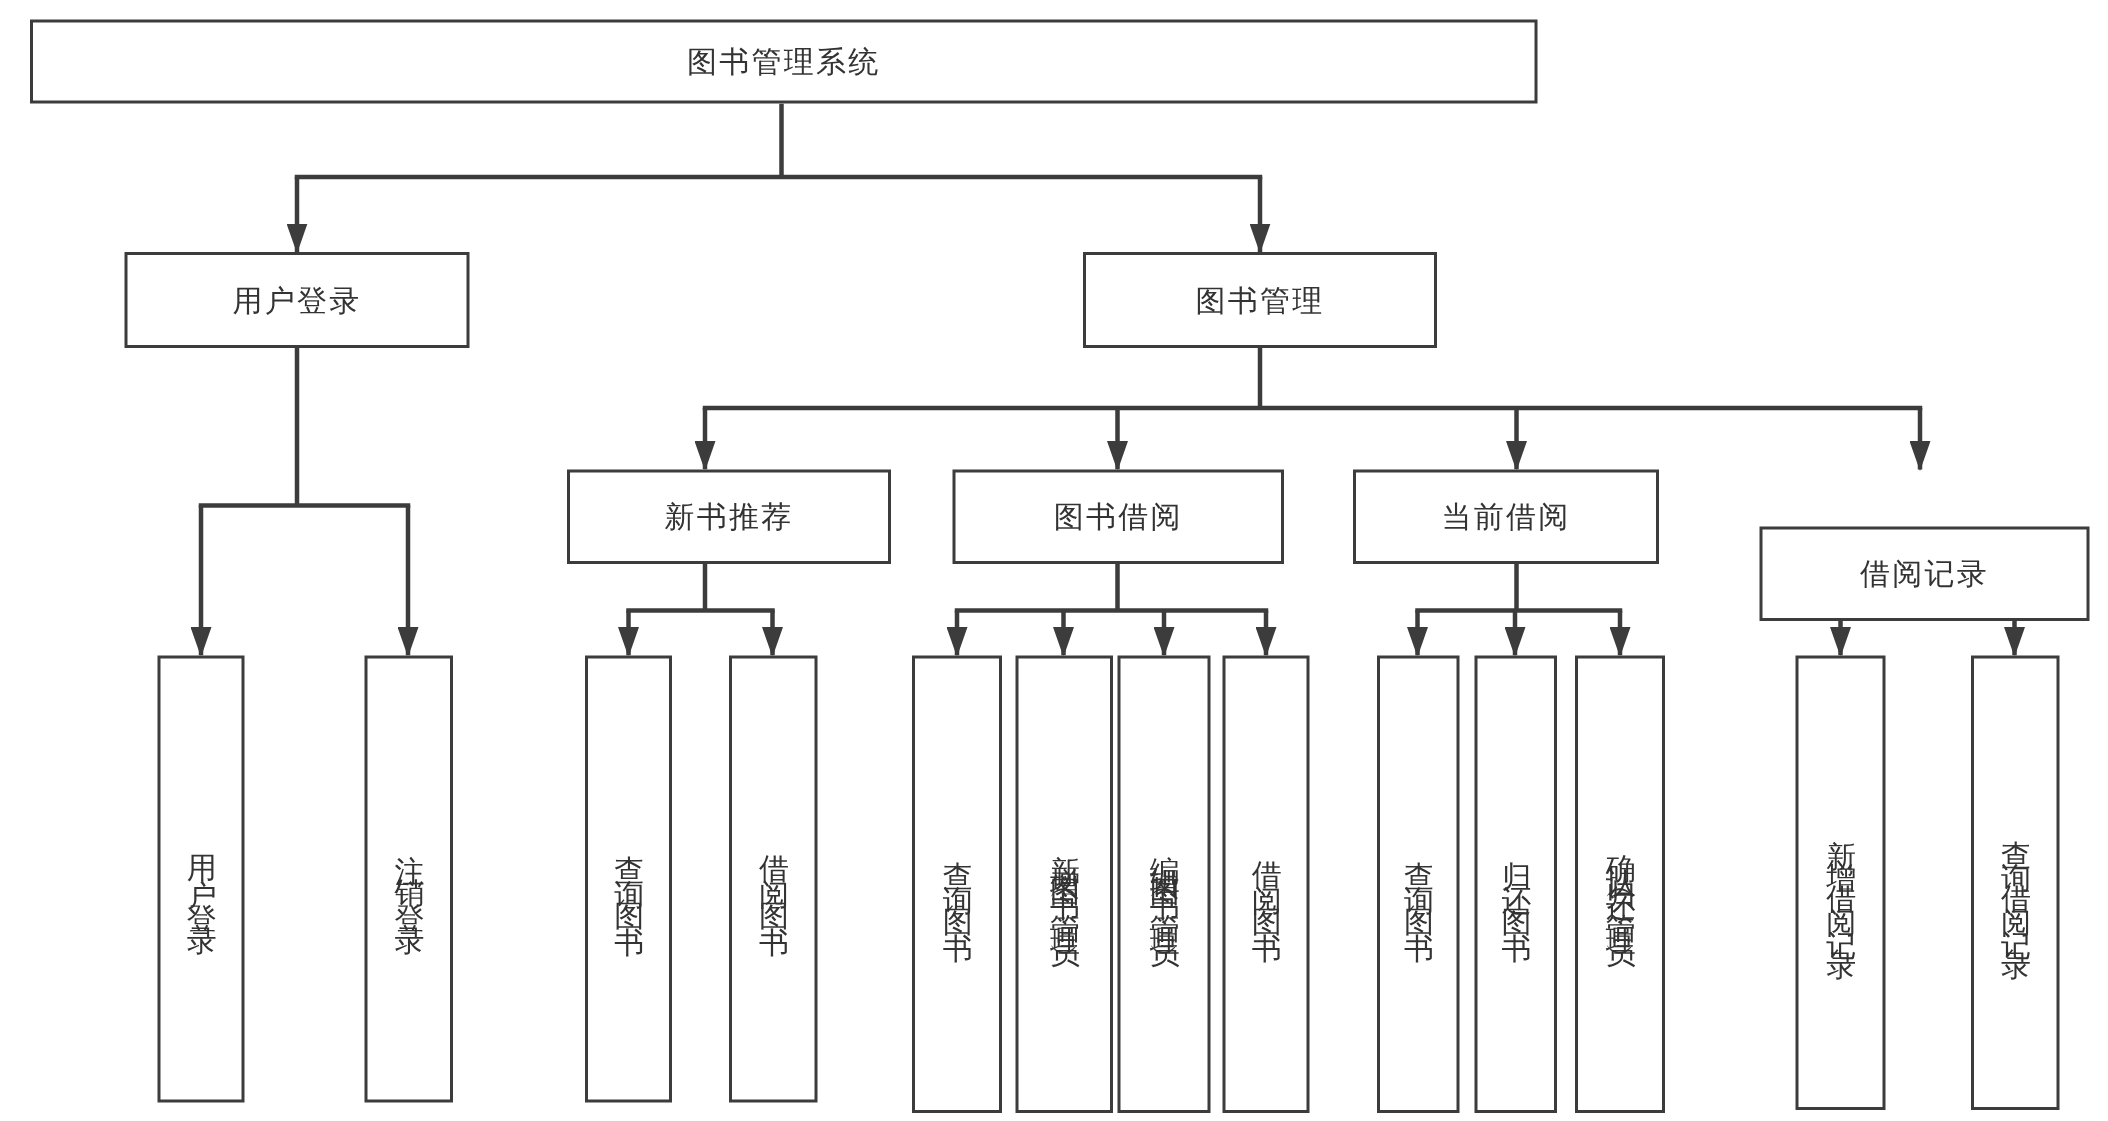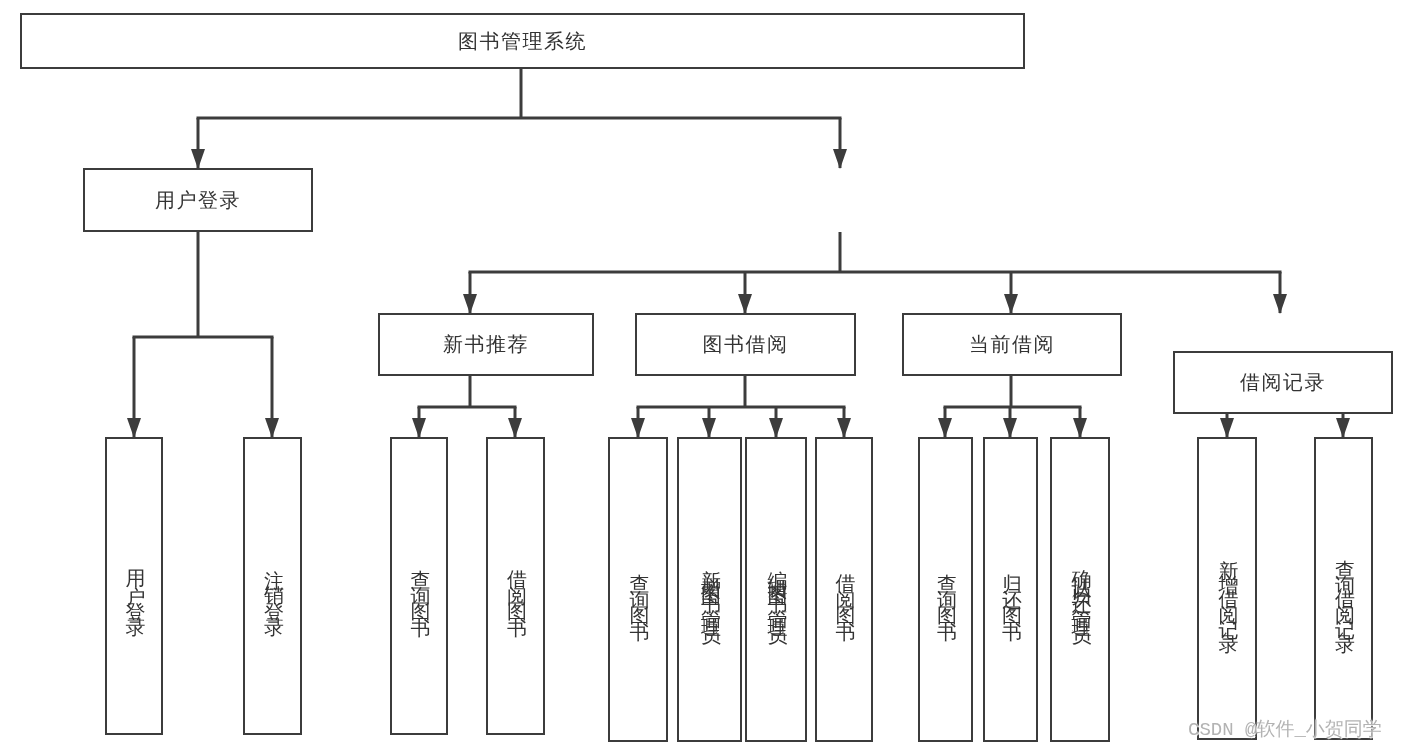--- a/index.html
+++ b/index.html
@@ -3,21 +3,21 @@
 <meta charset="utf-8">
 <title>图书管理系统</title>
 <style>
   :root{
     --line:#3c3c3c; --box-border:#3c3c3c; --box-background:#ffffff;
     --text:#333333; --watermark:#b3b3b3; --background:#ffffff;
   }
   html,body{margin:0;padding:0;background:var(--background);}
   .stage{
     position:relative;width:1405px;height:747px;background:var(--background);
-    font-family:Liberation Mono, monospace;overflow:hidden;
+    font-family:Liberation Sans, sans-serif;overflow:hidden;
   }
   .wires{position:absolute;left:0;top:0;z-index:1;}
   .wires path.w{stroke:var(--line);stroke-width:3;fill:none;}
   .wires .arwhead{fill:var(--line);stroke:none;}
   .node{
     position:absolute;box-sizing:border-box;background:var(--box-background);
     border:2.5px solid var(--box-border);color:var(--text);
     display:flex;align-items:center;justify-content:center;z-index:2;
   }
   .hbox{font-size:20px;letter-spacing:1.5px;white-space:nowrap;}
@@ -83,38 +83,38 @@
 
     <path class="w" d="M1280,376 V407"></path>
     <path class="w" stroke-linecap="square" d="M1227,407 H1343"></path>
     <path class="w" d="M1227,407 V437" marker-end="url(#arw)"></path>
     <path class="w" d="M1343,407 V437" marker-end="url(#arw)"></path>
   </svg>
 
   <div class="node hbox" style="left:20px;top:13px;width:1005px;height:56px;">图书管理系统</div>
 
   <div class="node hbox" style="left:83px;top:168px;width:230px;height:64px;">用户登录</div>
+  <div class="node hbox" style="left:722px;top:168px;width:236px;height:64px;">图书管理</div>
 
   <div class="node hbox" style="left:362px;top:313px;width:216px;height:63px;margin-left:16px;">新书推荐</div>
   <div class="node hbox" style="left:635px;top:313px;width:221px;height:63px;">图书借阅</div>
-  <div class="node hbox" style="left:902px;top:313px;width:220px;height:63px;">当前借阅</div>
+  <div class="node hbox" style="left:902px;top:313px;width:204px;height:63px;">当前借阅</div>
   <div class="node hbox" style="left:1173px;top:313px;width:220px;height:63px;margin-top:38px;">借阅记录</div>
 
   <div class="node vbox sp-wide" style="left:105px;top:437px;width:58px;height:298px;">用户登录</div>
   <div class="node vbox sp-wide" style="left:243px;top:437px;width:59px;height:298px;">注销登录</div>
 
   <div class="node vbox sp-wide" style="left:390px;top:437px;width:58px;height:298px;">查询图书</div>
   <div class="node vbox sp-wide" style="left:486px;top:437px;width:59px;height:298px;">借阅图书</div>
 
   <div class="node vbox sp-wide" style="left:608px;top:437px;width:60px;height:305px;">查询图书</div>
   <div class="node vbox sp-tight" style="left:677px;top:437px;width:65px;height:305px;">新增图书（管理员）</div>
   <div class="node vbox sp-tight" style="left:745px;top:437px;width:62px;height:305px;">编辑图书（管理员）</div>
   <div class="node vbox sp-wide" style="left:815px;top:437px;width:58px;height:305px;">借阅图书</div>
 
   <div class="node vbox sp-wide" style="left:918px;top:437px;width:55px;height:305px;">查询图书</div>
   <div class="node vbox sp-wide" style="left:983px;top:437px;width:55px;height:305px;">归还图书</div>
   <div class="node vbox sp-tight" style="left:1050px;top:437px;width:60px;height:305px;">确认归还（管理员）</div>
 
   <div class="node vbox sp-mid" style="left:1197px;top:437px;width:60px;height:303px;">新增借阅记录</div>
   <div class="node vbox sp-mid" style="left:1314px;top:437px;width:59px;height:303px;">查询借阅记录</div>
 
-  <span class="watermark">CSDN @软件_小贺同学</span>
 </div>
 
 </body></html>

